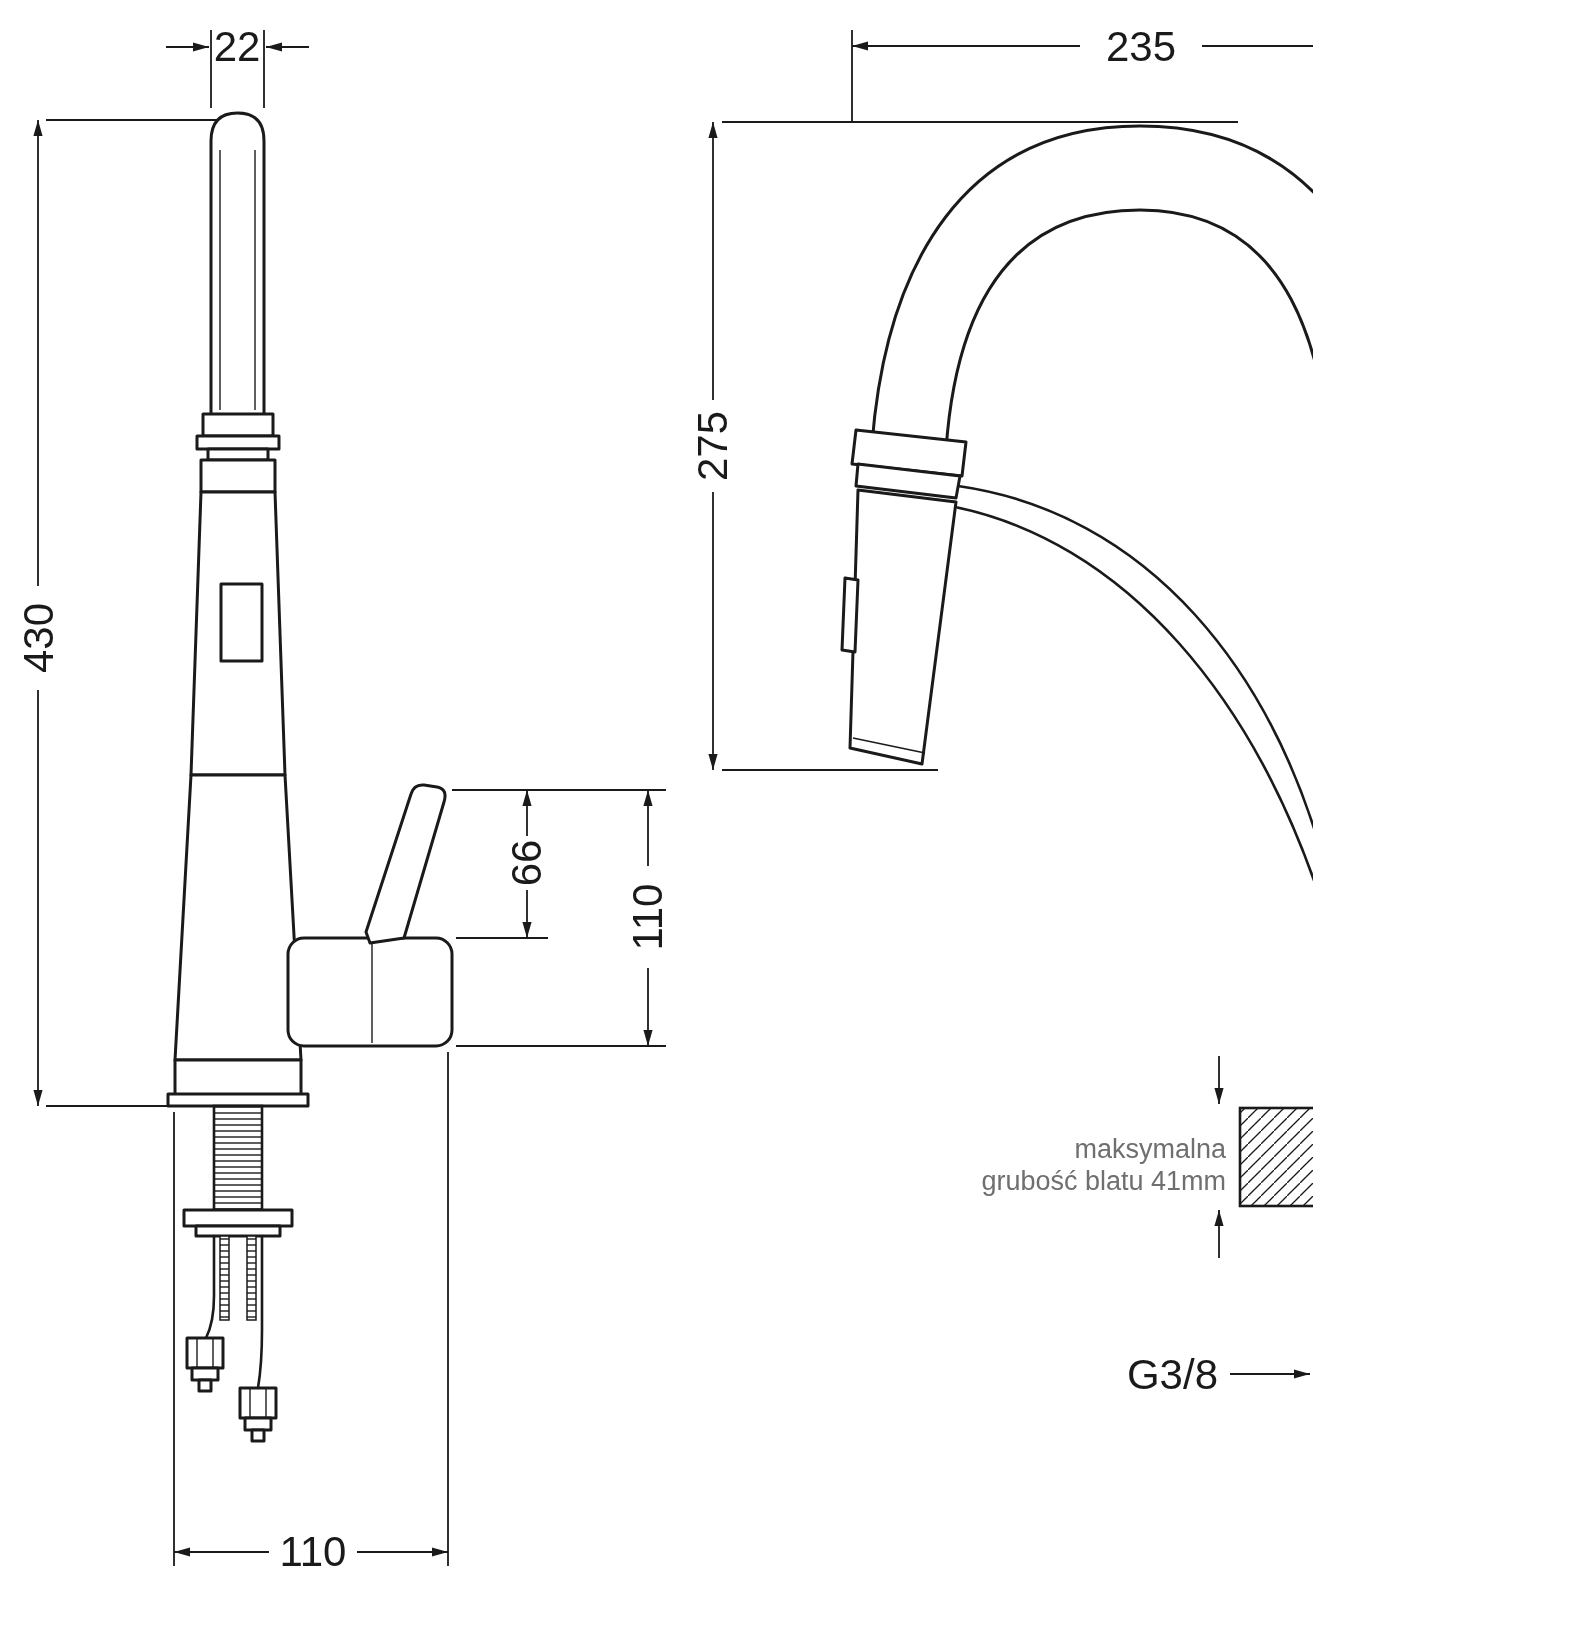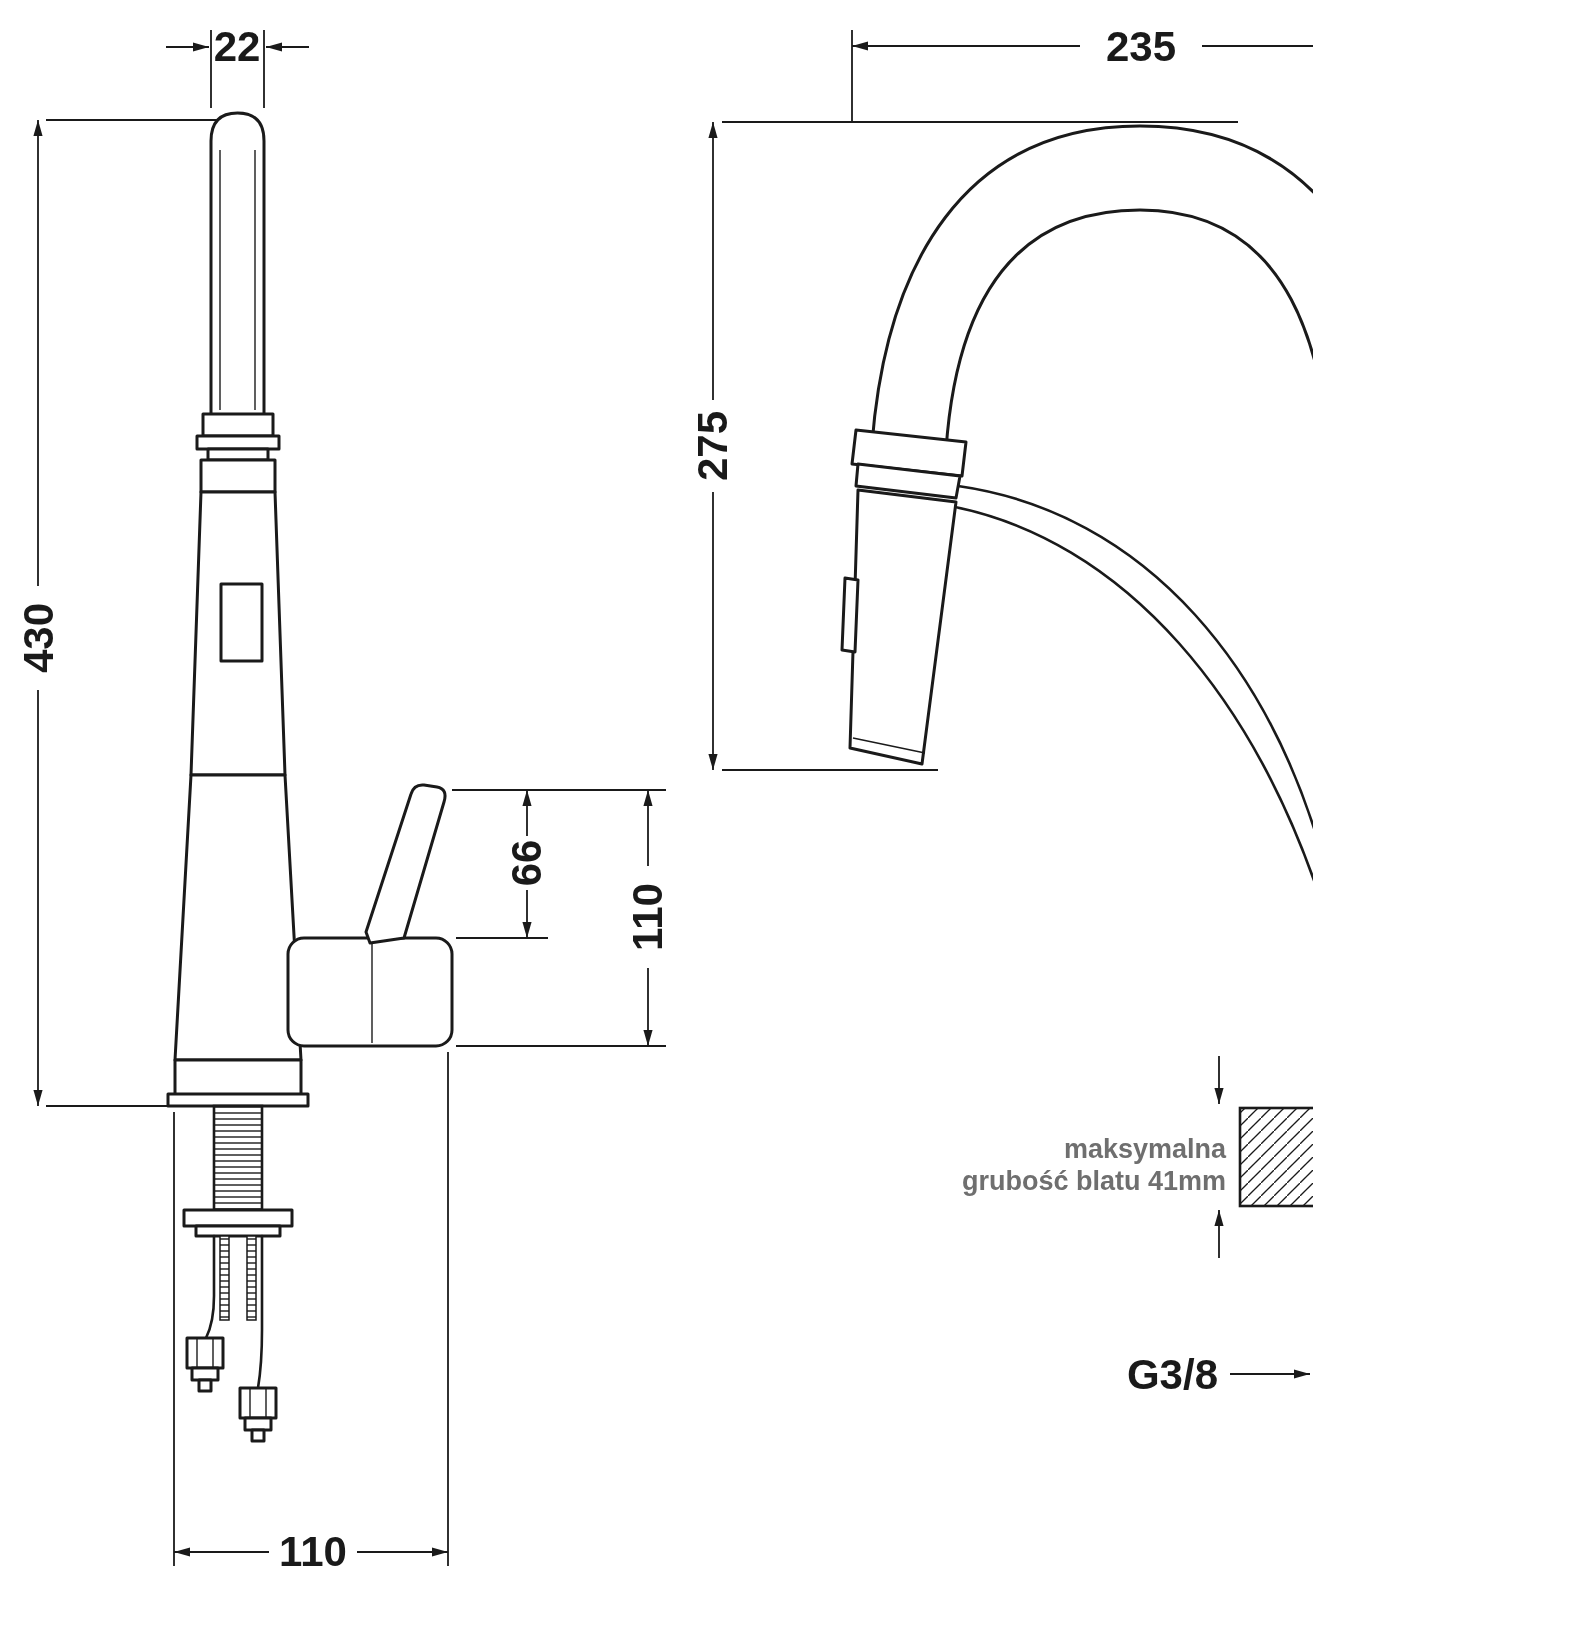--- a/index.html
+++ b/index.html
@@ -1,16 +1,16 @@
 <!DOCTYPE html>
 <html><head>
 <meta charset="utf-8">
 <style>
   html,body { margin:0; padding:0; background:#ffffff; }
-  .stage { position:relative; width:1313px; height:1631px; background:#ffffff; overflow:hidden;font-weight:bold; }
+  .stage { position:relative; width:1313px; height:1631px; background:#ffffff; overflow:hidden; }
   svg { display:block; }
   .fw      { fill:#ffffff; stroke:#1a1a1a; stroke-width:3; stroke-linejoin:round; }
   .ln2     { fill:none; stroke:#1a1a1a; stroke-width:2.6; stroke-linecap:round; }
   .thin-ln { fill:none; stroke:#1a1a1a; stroke-width:1.4; }
   .dim     { fill:none; stroke:#1a1a1a; stroke-width:1.8; }
   .thread  { fill:url(#thread); stroke:#1a1a1a; stroke-width:2.6; }
   .thread2 { fill:url(#thread); stroke:#1a1a1a; stroke-width:1.5; }
   .hatch   { fill:url(#hatch);  stroke:#1a1a1a; stroke-width:2.6; }
   text.dimtxt { font-family:"Liberation Sans", sans-serif; font-size:42px; fill:#1a1a1a; }
   text.note   { font-family:"Liberation Sans", sans-serif; font-size:27px; fill:#6f6f6f; }

